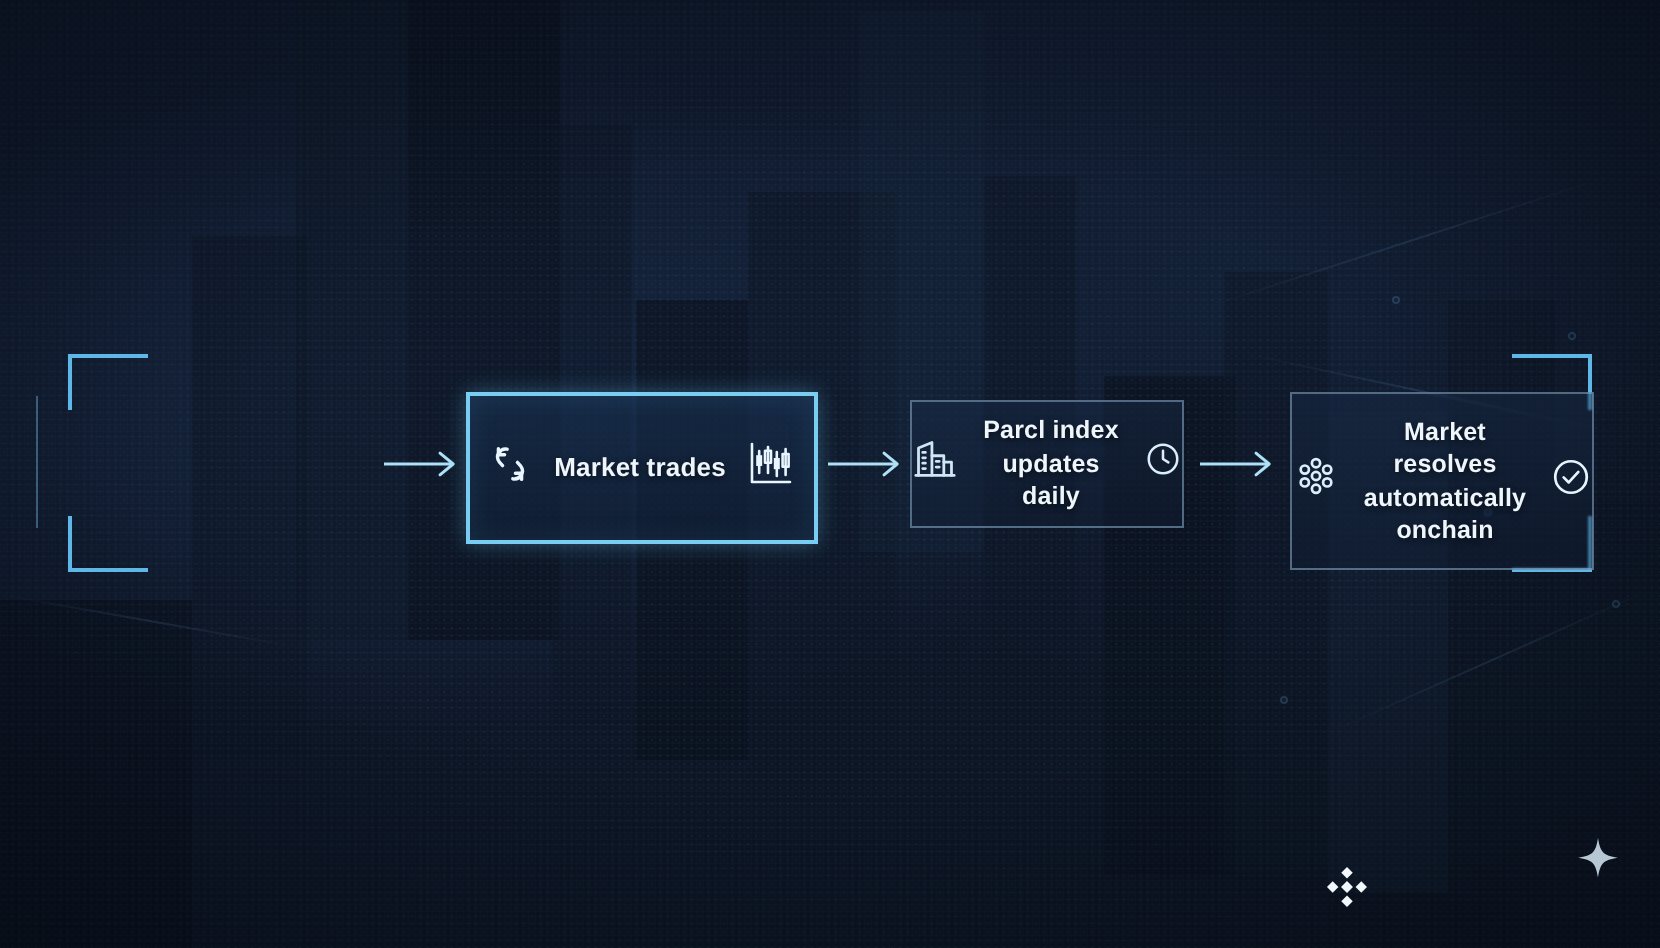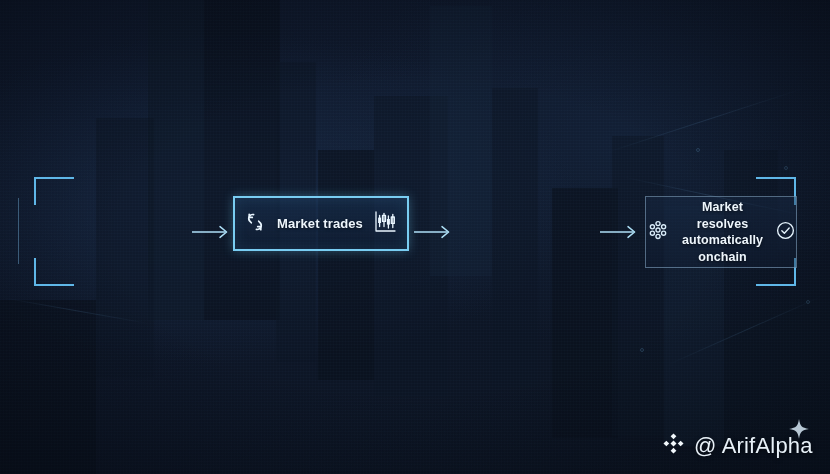--- a/index.html
+++ b/index.html
@@ -108,21 +108,21 @@
   <div class="brk" style="left:756px;top:258px;width:40px;height:28px;border-right-width:2px;border-bottom-width:2px;"></div>
 
 
   <span class="arrow" style="left:192px;top:225px;width:40px;">
     <svg width="40" height="14" viewBox="0 0 40 14" fill="none" stroke="#aee0f7" stroke-width="1.5" stroke-linecap="round" stroke-linejoin="round">
       <path d="M0 7h33"></path>
         <path d="M28 1.6 34.6 7 28 12.4"></path>
     </svg>
   </span>
 
-  <div class="card active" style="left:233px;top:196px;width:176px;height:55px;">
+  <div class="card active" style="left:233px;top:196px;width:176px;height:76px;">
     <span class="ico">
       <svg width="24" height="24" viewBox="0 0 24 24" fill="none" stroke="#eaf6ff" stroke-width="1.7" stroke-linecap="round" stroke-linejoin="round">
         <path d="M10.6 4.6a4 4 0 0 0-4 6.3l1.7 1.9"></path>
         <path d="M6.2 4.3v3.1h3.1"></path>
         <path d="M13.4 19.4a4 4 0 0 0 4-6.3l-1.7-1.9"></path>
         <path d="M17.8 19.7v-3.1h-3.1"></path>
       </svg>
     </span>
     <span class="label">Market trades</span>
     <span class="ico">
@@ -140,29 +140,48 @@
     </span>
   </div>
 
   <span class="arrow" style="left:414px;top:225px;width:40px;">
     <svg width="40" height="14" viewBox="0 0 40 14" fill="none" stroke="#aee0f7" stroke-width="1.5" stroke-linecap="round" stroke-linejoin="round">
       <path d="M0 7h33"></path>
         <path d="M28 1.6 34.6 7 28 12.4"></path>
     </svg>
   </span>
 
+  <div class="card" style="left:455px;top:200px;width:137px;height:64px;gap:8px;">
+    <span class="ico">
+      <svg width="23" height="23" viewBox="0 0 24 24" fill="none" stroke="#cfe6f5" stroke-width="1.45" stroke-linecap="round" stroke-linejoin="round">
+        <path d="M3.4 20.6V6.3l7-2.9v17.2"></path>
+        <path d="M10.4 10.3h6.2v10.3"></path>
+        <path d="M16.6 13.6h4v7"></path>
+        <path d="M5.6 8.6h1.4M5.6 11.4h1.4M5.6 14.2h1.4M5.6 17h1.4"></path>
+        <path d="M12.6 13.2h1.6M12.6 16.2h1.6"></path>
+        <path d="M2 20.6h20"></path>
+      </svg>
+    </span>
+    <span class="label">Parcl index<br>updates daily</span>
+    <span class="ico">
+      <svg width="19" height="19" viewBox="0 0 24 24" fill="none" stroke="#dbeefb" stroke-width="1.6" stroke-linecap="round" stroke-linejoin="round">
+        <circle cx="12" cy="12" r="9"></circle>
+        <path d="M12 6.8V12l3.4 2.1"></path>
+      </svg>
+    </span>
+  </div>
 
   <span class="arrow" style="left:600px;top:225px;width:40px;">
     <svg width="40" height="14" viewBox="0 0 40 14" fill="none" stroke="#aee0f7" stroke-width="1.5" stroke-linecap="round" stroke-linejoin="round">
       <path d="M0 7h33"></path>
         <path d="M28 1.6 34.6 7 28 12.4"></path>
     </svg>
   </span>
 
-  <div class="card" style="left:645px;top:196px;width:152px;height:72px;gap:7px;">
+  <div class="card" style="left:645px;top:196px;width:152px;height:89px;gap:7px;">
     <span class="ico">
       <svg width="24" height="24" viewBox="0 0 24 24" fill="none" stroke="#dbeefb" stroke-width="1.35">
         <circle cx="12" cy="12" r="2.05"></circle>
         <circle cx="12" cy="5.6" r="2.05"></circle>
         <circle cx="12" cy="18.4" r="2.05"></circle>
         <circle cx="6.4" cy="8.8" r="2.05"></circle>
         <circle cx="6.4" cy="15.2" r="2.05"></circle>
         <circle cx="17.6" cy="8.8" r="2.05"></circle>
         <circle cx="17.6" cy="15.2" r="2.05"></circle>
       </svg>
@@ -179,21 +198,20 @@
   <div class="wm" style="left:660px;top:430px;">
     <span class="ico">
       <svg width="27" height="27" viewBox="0 0 24 24" fill="#f2f8fc">
         <path d="M12 3.1l2.55 2.55L12 8.2 9.45 5.65 12 3.1z"></path>
         <path d="M5.65 9.45L8.2 12l-2.55 2.55L3.1 12l2.55-2.55z"></path>
         <path d="M18.35 9.45L20.9 12l-2.55 2.55L15.8 12l2.55-2.55z"></path>
         <path d="M12 15.8l2.55 2.55L12 20.9l-2.55-2.55L12 15.8z"></path>
         <path d="M12 9.35L14.65 12 12 14.65 9.35 12 12 9.35z"></path>
       </svg>
     </span>
-    <span class="txt">@ ArifAlpha</span>
     <span class="ico" style="position:absolute;left:122px;top:-12px;">
       <svg width="34" height="34" viewBox="0 0 34 34" fill="rgba(214,232,245,.85)">
         <path d="M17 1c1.2 7.3 2.6 8.7 9.9 9.9-7.3 1.2-8.7 2.6-9.9 9.9-1.2-7.3-2.6-8.7-9.9-9.9C14.4 9.7 15.8 8.3 17 1z"></path>
       </svg>
     </span>
   </div>
 
 </div>
 
 </body></html>

